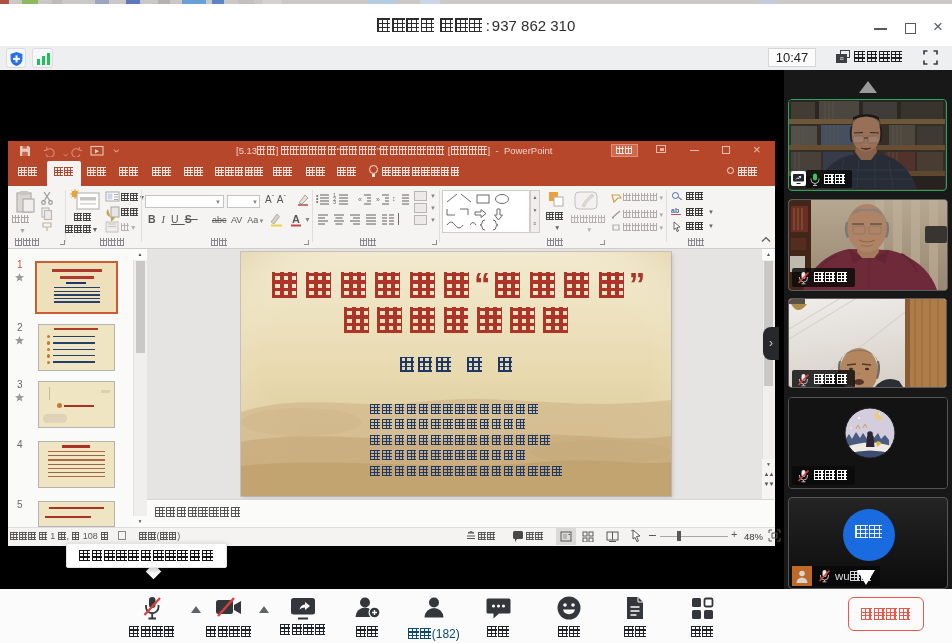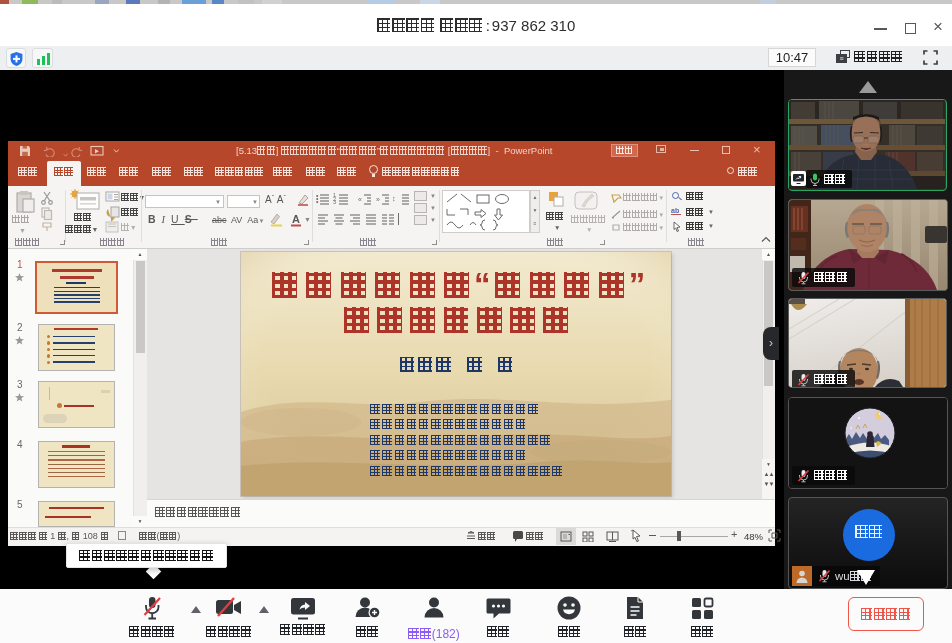--- a/index.html
+++ b/index.html
@@ -778,21 +778,21 @@
       </div>
       <div class="ab" style="left:0;top:31px;width:80px;text-align:center;font-size:12px;color:#1f2226"><b class="g"></b><b class="g"></b></div>
     </div>
     <div class="ab" style="left:394px;top:5px;width:80px;height:46px">
       <div class="ab" style="left:0;top:1px;width:80px;height:26px;display:flex;align-items:center;justify-content:center">
         <svg width="26" height="26" viewBox="0 0 26 26">
  <circle cx="13" cy="7.5" r="5" fill="#33373b"></circle>
  <path d="M3.5 22.5 a9.5 9.5 0 0 1 19 0 Z" fill="#33373b"></path>
 </svg>
       </div>
-      <div class="ab" style="left:0;top:33px;width:80px;text-align:center;font-size:12px;color:#8b5cf6"><b class="g"></b><b class="g"></b>(182)</div>
+      <div class="ab" style="left:0;top:33px;width:80px;text-align:center;font-size:12px;color:#0c4a6e"><b class="g"></b><b class="g"></b>(182)</div>
     </div>
     <div class="ab" style="left:458px;top:5px;width:80px;height:46px">
       <div class="ab" style="left:0;top:1px;width:80px;height:26px;display:flex;align-items:center;justify-content:center">
         <svg width="27" height="25" viewBox="0 0 27 25">
  <path d="M3 2.5 h21 a1.5 1.5 0 0 1 1.5 1.5 v12 a1.5 1.5 0 0 1 -1.5 1.5 h-10 l-5.5 5 v-5 h-5.5 a1.5 1.5 0 0 1 -1.5 -1.5 v-12 a1.5 1.5 0 0 1 1.5 -1.5 Z" fill="#33373b"></path>
  <circle cx="8.5" cy="10" r="1.6" fill="#fbfbfc"></circle>
           <circle cx="13.5" cy="10" r="1.6" fill="#fbfbfc"></circle>
           <circle cx="18.5" cy="10" r="1.6" fill="#fbfbfc"></circle>
 </svg>
       </div>

